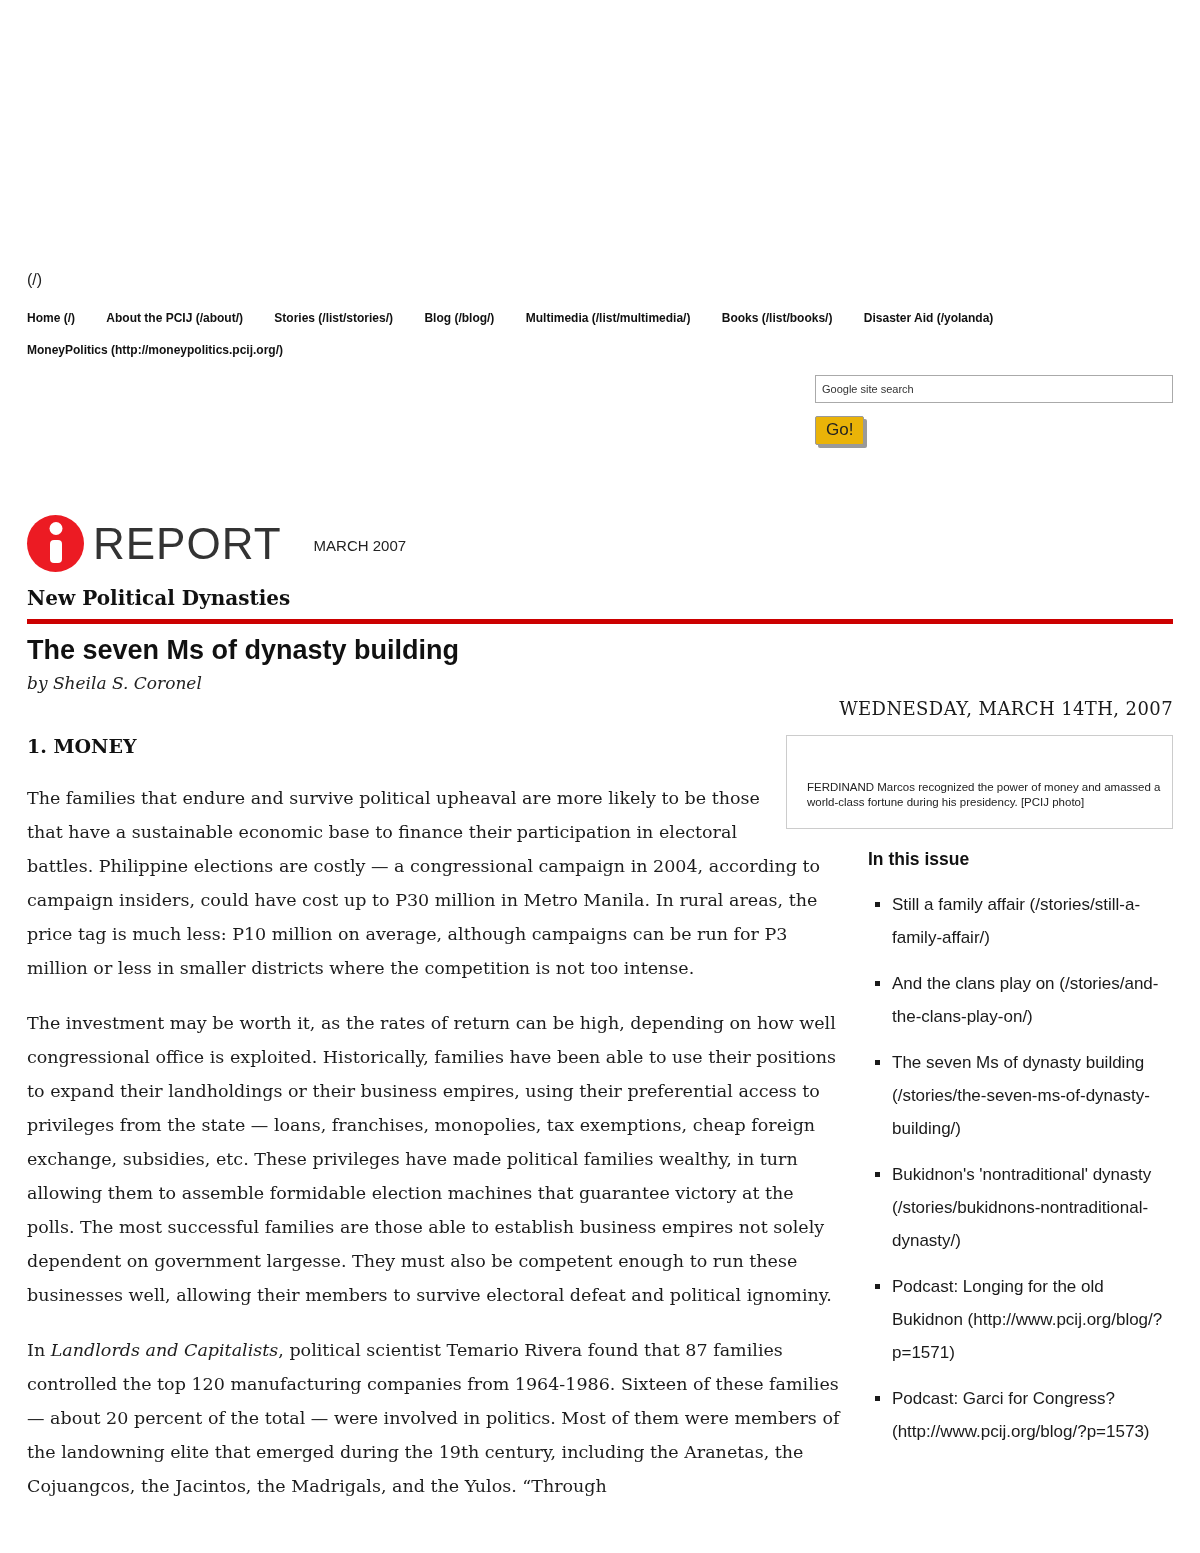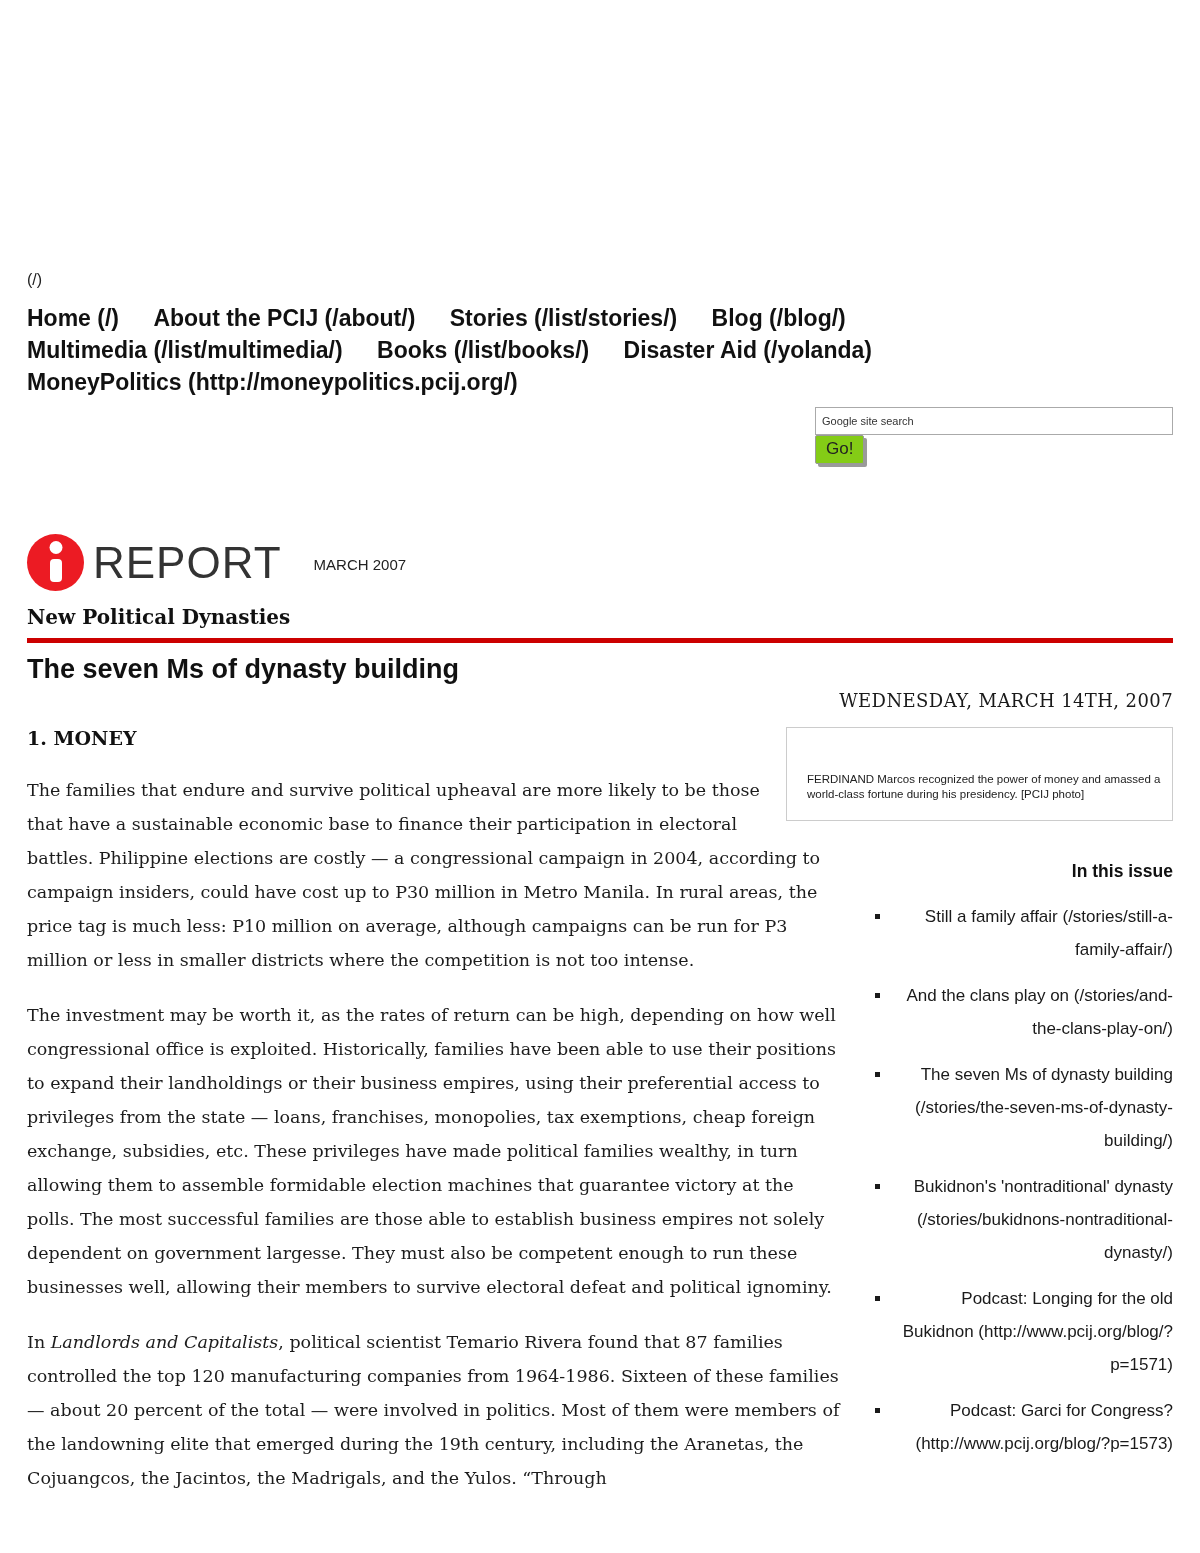--- a/index.html
+++ b/index.html
@@ -23,21 +23,21 @@
     font-size: 16px;
     line-height: 20px;
     color: #222;
     text-decoration: none;
   }
 
   
   .nav {
     margin-top: 12px;
     font-weight: bold;
-    font-size: 23px;
+    font-size: 12px;
     line-height: 32px;
     color: #111;
   }
   .nav .nav-item {
     display: inline-block;
     margin-right: 28px;
     cursor: pointer;
     white-space: nowrap;
   }
 
@@ -52,25 +52,25 @@
     width: 358px;
     height: 28px;
     border: 1px solid #aaa;
     padding: 2px 6px;
     font-family: "Liberation Sans", sans-serif;
     font-size: 11px;
     color: #333;
     background: #fff;
   }
   .go-button {
-    margin-top: 0;
+    margin-top: 13px;
     font-family: "Liberation Sans", sans-serif;
     font-size: 17px;
     color: #222;
-    background: #84cc16;
+    background: #eab308;
     border: 1px solid #999;
     border-radius: 2px;
     padding: 3px 10px 4px;
     box-shadow: 3px 3px 0 #9a9a9a;
     cursor: pointer;
   }
 
   
   .masthead { margin-top: 70px; }
   .logo-row { display: flex; align-items: center; }
@@ -161,24 +161,22 @@
     background: #fff;
     padding: 44px 0 18px 20px;
     font-size: 11.5px;
     line-height: 15px;
     color: #222;
   }
   .issue-sidebar {
     float: right;
     clear: right;
     width: 305px;
-    margin-top: 20px;
     margin-left: 22px;
     margin-bottom: 14px;
-    text-align: right;
   }
   .issue-sidebar h3 {
     margin: 0;
     font-size: 17.5px;
     font-weight: bold;
     color: #111;
   }
   .issue-sidebar ul {
     margin: 18px 0 0;
     padding-left: 24px;
@@ -238,20 +236,21 @@
         <div class="i-stem"></div>
       </div>
       <div class="logo-word">REPORT</div>
       <div class="issue-label">MARCH 2007</div>
     </div>
     <h1 class="section-title">New Political Dynasties</h1>
     <div class="red-rule"></div>
   </div>
 
   <h2 class="article-title">The seven Ms of dynasty building</h2>
+  <div class="byline">by Sheila S. Coronel</div>
   <div class="date-line">WEDNESDAY, MARCH 14TH, 2007</div>
 
   <div class="article-body">
 
     <div class="figure-box">
       <span>FERDINAND Marcos recognized the power of money and amassed a world-class fortune during his presidency. [PCIJ photo]</span>
     </div>
 
     <div class="issue-sidebar">
       <h3>In this issue</h3>

